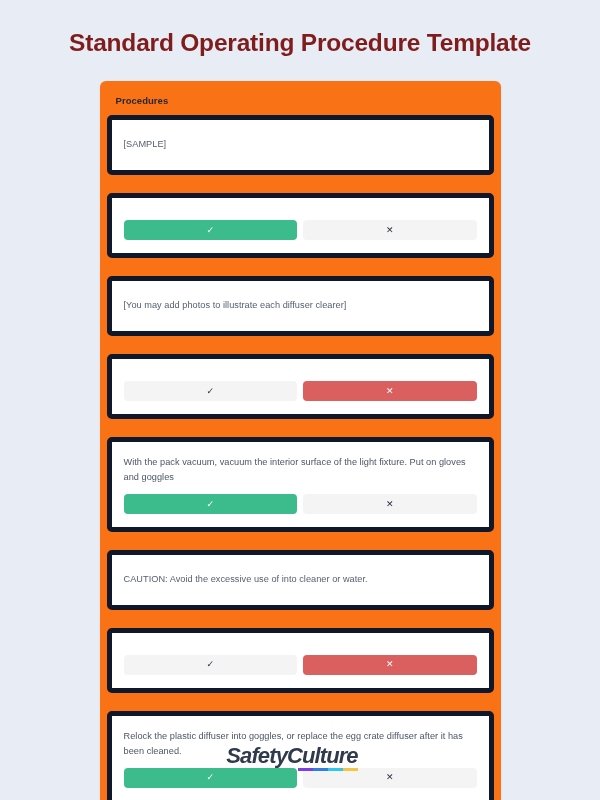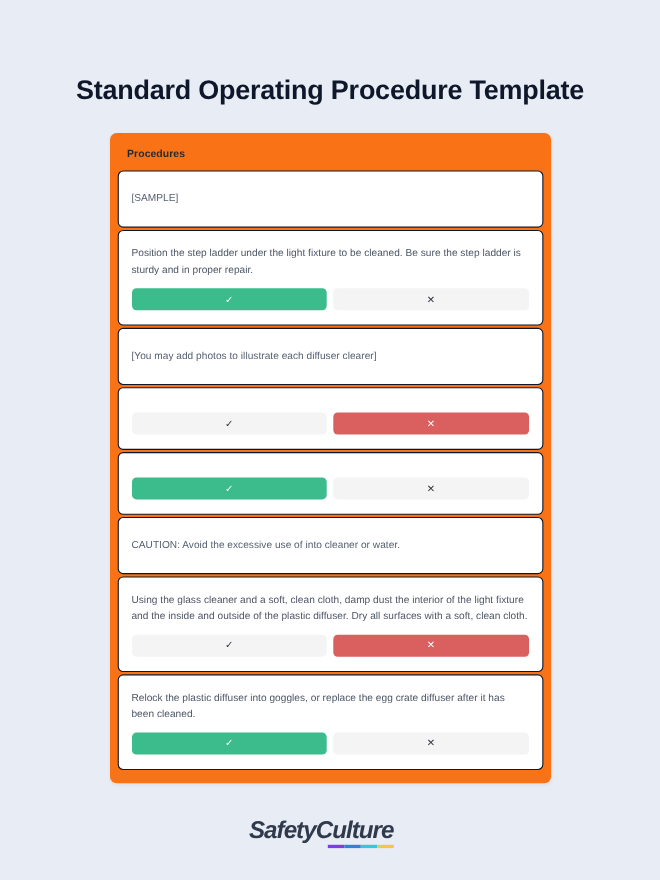--- a/index.html
+++ b/index.html
@@ -19,24 +19,24 @@
     width: 600px;
     height: 800px;
     position: relative;
     background: #e8ecf4;
     display: flex;
     flex-direction: column;
     align-items: center;
   }
 
   .page-title {
-    margin-top: 68px;
+    margin-top: 28px;
     font-size: 24.5px;
     font-weight: bold;
-    color: #0f172a;
+    color: #7f1d1d;
     letter-spacing: -0.2px;
     text-align: left;
     line-height: 1.2;
   }
 
   .card {
     width: 401px;
     margin-top: 24px;
     background: #f97316;
     border-radius: 6px;
@@ -46,23 +46,23 @@
 
   .card-header {
     font-size: 9.5px;
     font-weight: bold;
     color: #1f2733;
     padding: 2px 0 9px 12px;
     letter-spacing: 0.05px;
   }
 
   .row {
-    border: 1px solid #0f172a;
+    border: 5px solid #0f172a;
     border-radius: 5px;
-    margin: 0 3px 2px 3px;
+    margin: 0 3px 18px 3px;
     padding: 13px 12px 13px 12px;
     background: #fff;
   }
 
   .row:last-child { margin-bottom: 2px; }
 
   .row-note {
     padding-top: 17px;
     padding-bottom: 18px;
   }
@@ -165,21 +165,20 @@
 
   <h1 class="page-title">Standard Operating Procedure Template</h1>
 
   <div class="card">
     <div class="card-header">Procedures</div>
     <div id="rows-container">
         <div class="row row-note">
           <div class="row-text">[SAMPLE]</div>
         </div>
         <div class="row">
-          <div class="row-text">Position the step ladder under the light fixture to be cleaned. Be sure the step ladder is sturdy and in proper repair.</div>
           <div class="answers">
             <button class="ans-btn yes-on">
               <span class="glyph">✓</span>
             </button>
             <button class="ans-btn neutral">
               <span class="glyph">✕</span>
             </button>
           </div>
         </div>
         <div class="row row-note">
@@ -189,34 +188,34 @@
           <div class="answers">
             <button class="ans-btn neutral">
               <span class="glyph">✓</span>
             </button>
             <button class="ans-btn no-on">
               <span class="glyph">✕</span>
             </button>
           </div>
         </div>
         <div class="row">
+          <div class="row-text">With the pack vacuum, vacuum the interior surface of the light fixture. Put on gloves and goggles</div>
           <div class="answers">
             <button class="ans-btn yes-on">
               <span class="glyph">✓</span>
             </button>
             <button class="ans-btn neutral">
               <span class="glyph">✕</span>
             </button>
           </div>
         </div>
         <div class="row row-note">
           <div class="row-text">CAUTION: Avoid the excessive use of into cleaner or water.</div>
         </div>
         <div class="row">
-          <div class="row-text">Using the glass cleaner and a soft, clean cloth, damp dust the interior of the light fixture and the inside and outside of the plastic diffuser. Dry all surfaces with a soft, clean cloth.</div>
           <div class="answers">
             <button class="ans-btn neutral">
               <span class="glyph">✓</span>
             </button>
             <button class="ans-btn no-on">
               <span class="glyph">✕</span>
             </button>
           </div>
         </div>
         <div class="row">

